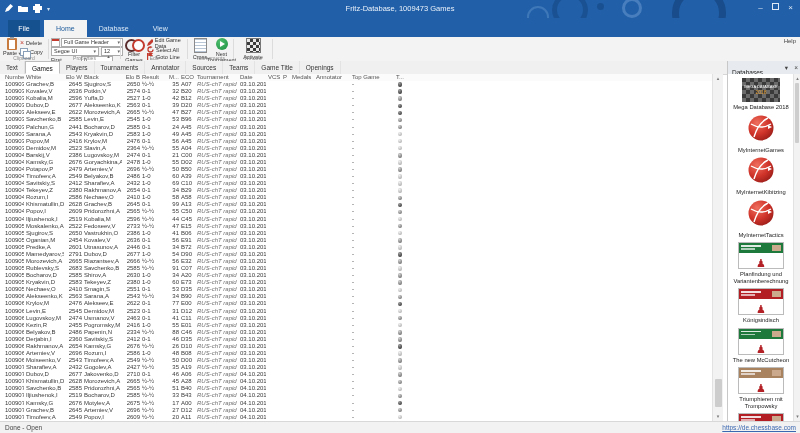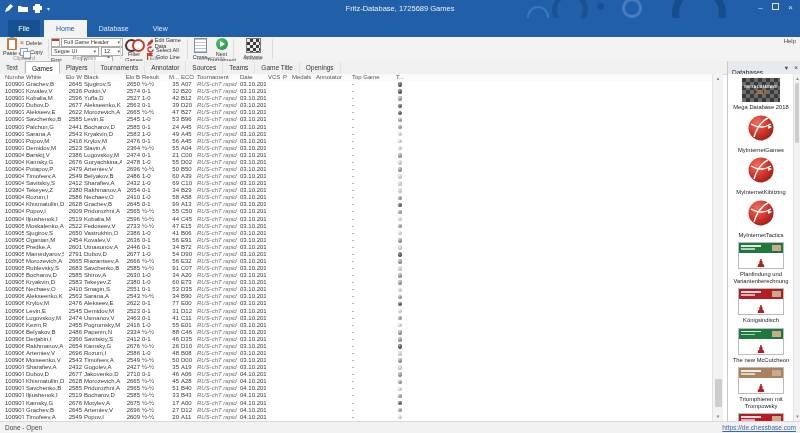--- a/index.html
+++ b/index.html
@@ -121,21 +121,21 @@
             <path d="M0 2h3l1 1h6v5H0z" fill="#fff"></path>
           </svg>
         </span>
       <span>
           <svg width="9" height="9">
             <path d="M2 0h5v2h2v4H7v3H2V6H0V2h2z" fill="#fff"></path>
           </svg>
         </span>
       <span class="dd">▾</span>
     </div>
-    <div class="wintitle">Fritz-Database, 1725689 Games</div>
+    <div class="wintitle">Fritz-Database, 1009473 Games</div>
     <div class="deco">
       <i style="left:30px;top:-8px;width:26px;height:26px;border:5px solid rgba(20,70,130,.55);"></i>
       <i style="left:75px;top:3px;width:7px;height:7px;background:rgba(20,70,130,.6);"></i>
       <i style="left:100px;top:-2px;width:14px;height:14px;border:3px solid rgba(120,165,215,.45);"></i>
       <i style="left:150px;top:-14px;width:40px;height:40px;border:7px solid rgba(18,64,120,.6);"></i>
       <i style="left:5px;top:6px;width:18px;height:18px;border:2px solid rgba(120,165,215,.35);"></i>
     </div>
     <div class="winbtns">
       <div class="winbtn">–</div>
       <div class="winbtn"><span class="sq"></span></div>

